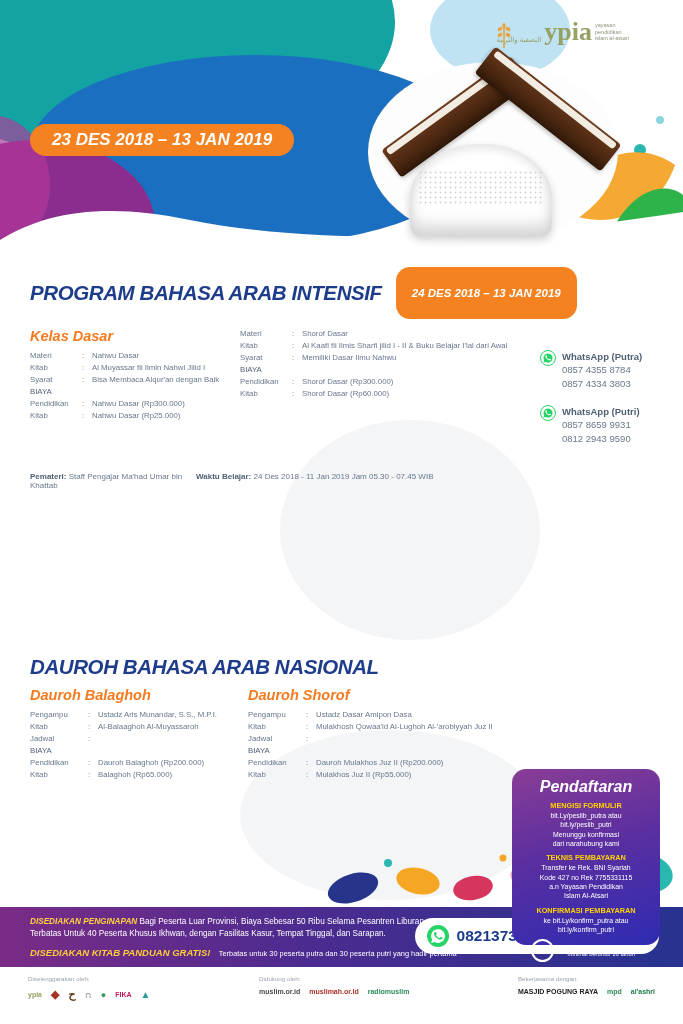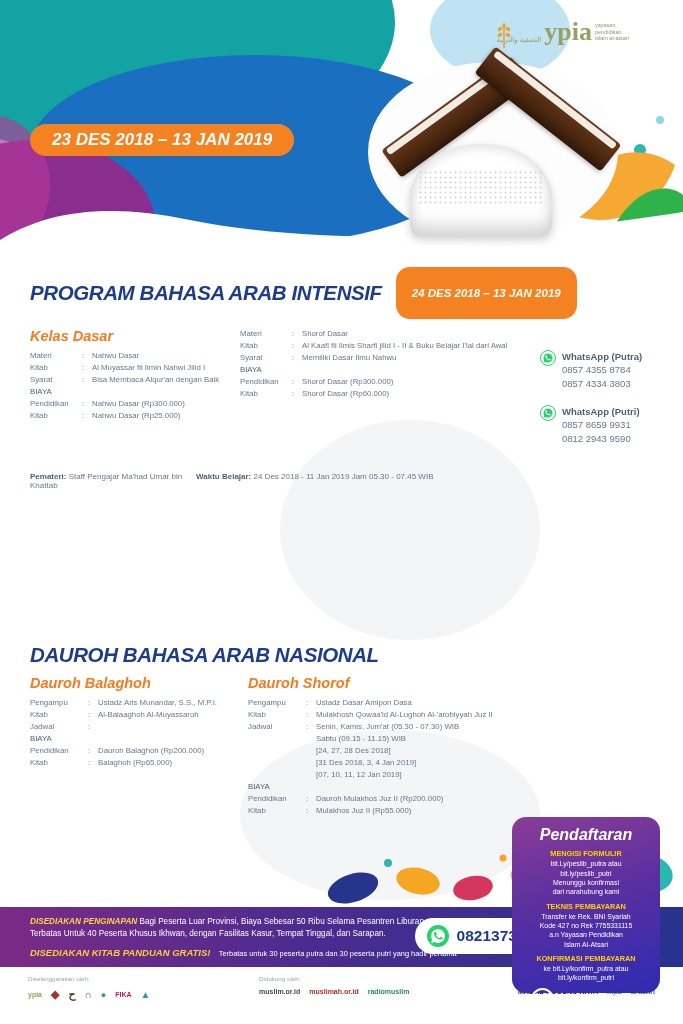--- a/index.html
+++ b/index.html
@@ -47,21 +47,21 @@
   .s1{position:absolute;left:30px;top:267px;width:628px;}
   .cols{display:flex;margin-top:9px;}
   .col1{width:210px;flex:none;} .col2{width:288px;flex:none;} .col3{flex:1;padding-top:22px;padding-left:12px;}
   .meta{display:flex;margin-top:12px;font-size:8px;color:#68778c;}
   .m1{width:166px;flex:none;} .m2{flex:1;}
   .meta b{color:#4f5f74;}
   .wa-block{margin-bottom:14px;display:flex;gap:6px;}
   .wa-label{font-weight:700;font-size:9.5px;color:#4f5f74;line-height:1.4;}
   .wa-nums{font-size:9.5px;color:#68778c;white-space:pre-line;line-height:1.45;}
   
-  .s2{position:absolute;left:30px;top:420px;width:475px;}
+  .s2{position:absolute;left:30px;top:432px;width:475px;}
   .colb{width:218px;flex:none;} .cols2{display:flex;margin-top:8px;} .colsh{flex:1;}
   .lengkap{margin-top:10px;}
   .lengkap .t{font-weight:700;font-size:7.8px;color:#4f5f74;}
   .lengkap .d{font-size:7.8px;color:#68778c;}
   
   .pcard{position:absolute;left:512px;top:420px;width:148px;height:176px;border-radius:14px;
          background:linear-gradient(165deg,#8a3d96 0%,#5b2fa0 45%,#2e2bb2 100%);
          color:#fff;text-align:center;padding:9px 8px;box-sizing:border-box;}
   .pcard .pt{font:italic 800 16px "Liberation Sans",sans-serif;}
   .pcard .st{font-weight:700;font-size:7.3px;color:#ffd200;margin-top:5px;}
@@ -310,25 +310,20 @@
 
             <div class="row">
               <span class="l">Kitab</span>
               <span class="c"></span>
               <span class="v">Mulakhosh Qowaa'id Al-Lughoh Al-'arobiyyah Juz II</span>
             </div>
 
             <div class="row">
               <span class="l">Jadwal</span>
               <span class="c"></span>
-              <span class="v">Senin, Kamis, Jum'at (05.30 - 07.30) WIB
-Sabtu (09.15 - 11.15) WIB
-[24, 27, 28 Des 2018]
-[31 Des 2018, 3, 4 Jan 2019]
-[07, 10, 11, 12 Jan 2019]</span>
             </div>
           </div>
         <div class="biaya">BIAYA</div>
         <div class="wide">
 
             <div class="row">
               <span class="l">Pendidikan</span>
               <span class="c"></span>
               <span class="v">Dauroh Mulakhos Juz II (Rp200.000)</span>
             </div>

